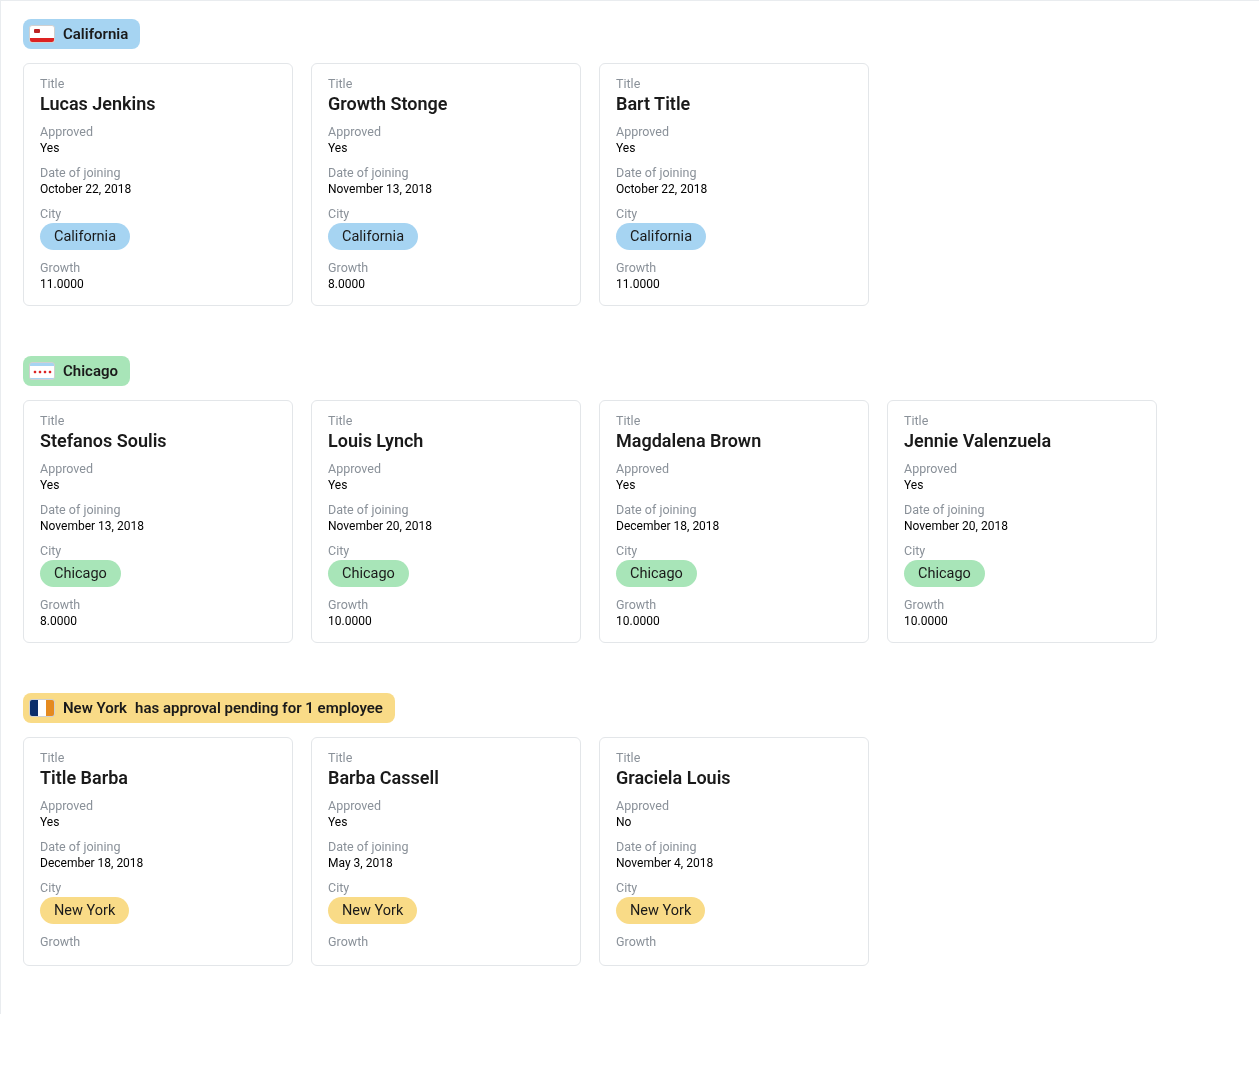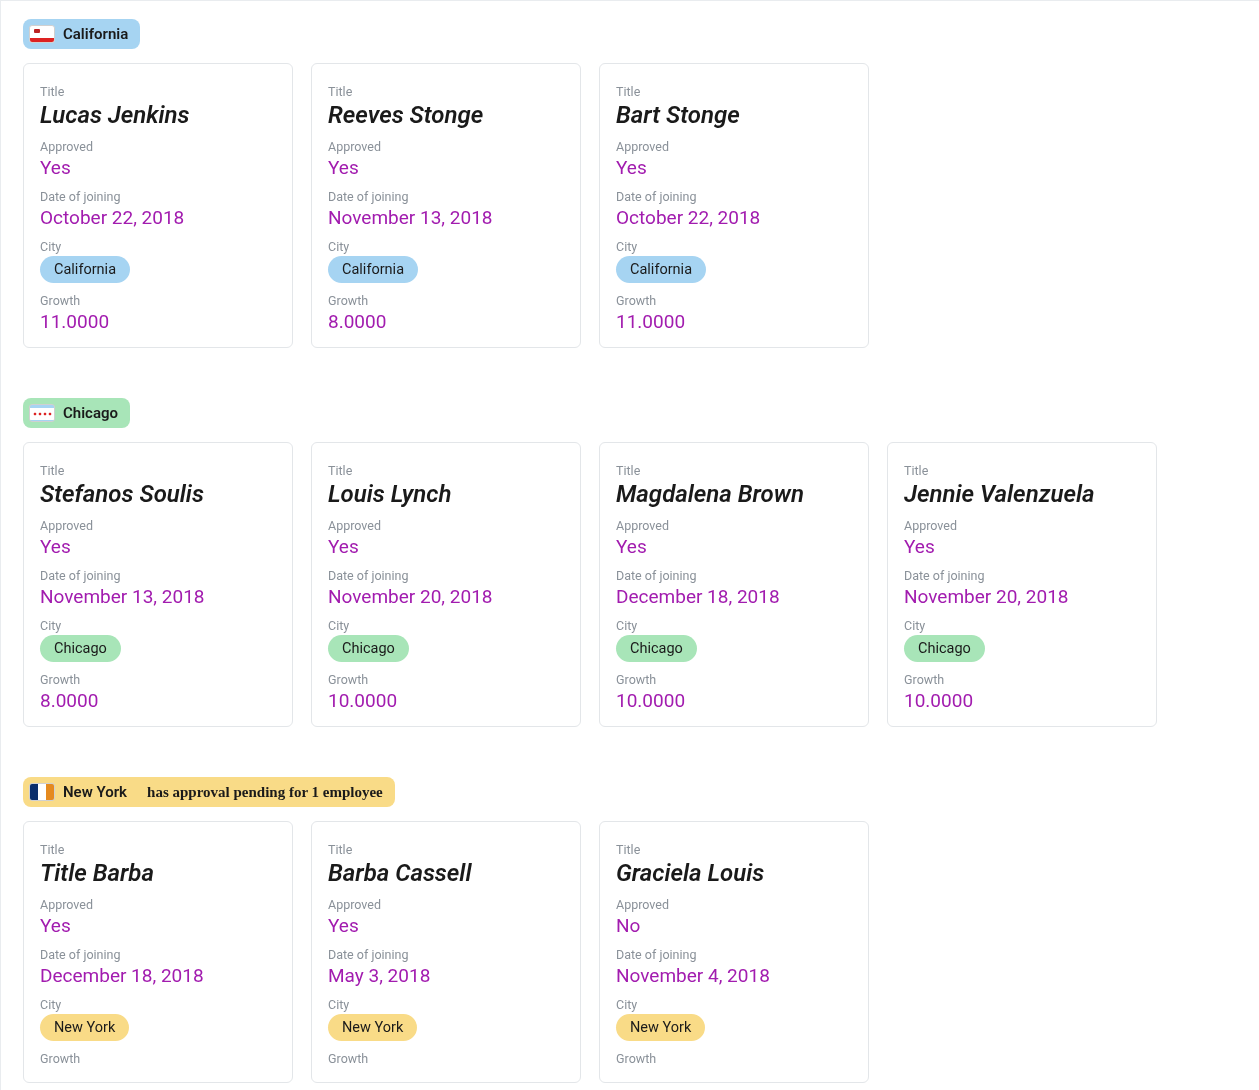--- a/index.html
+++ b/index.html
@@ -55,52 +55,50 @@
     background: radial-gradient(circle at 2px 2px,#d22 1.5px,transparent 1.6px),
                 radial-gradient(circle at 7px 2px,#d22 1.5px,transparent 1.6px),
                 radial-gradient(circle at 12px 2px,#d22 1.5px,transparent 1.6px),
                 radial-gradient(circle at 17px 2px,#d22 1.5px,transparent 1.6px);
   }
   .flag.ny {
     background: linear-gradient(90deg,#0b2e6b 0 33%, #fff 33% 66%, #e58a1f 66% 100%);
   }
   .group-header .suffix {
     font-weight: 600;
-    margin-left: 20px;
-    font-family: Liberation Serif, serif;
+    margin-left: 8px;
   }
   .cards {
     display: flex;
     flex-wrap: wrap;
     gap: 18px;
     padding: 0 12px;
   }
   .card {
     width: 270px;
     border: 1px solid #e3e6e9;
     border-radius: 6px;
-    padding: 20px 16px 14px 16px;
+    padding: 12px 16px 14px 16px;
     background: #fff;
   }
   .field { margin-bottom: 10px; }
   .field:last-child { margin-bottom: 0; }
   .label {
     font-size: 12.5px;
     color: #8a9199;
     margin-bottom: 2px;
   }
   .value {
-    font-size: 19px;
-    color: #a21caf;
+    font-size: 12px;
+    color: #000000;
   }
   .value.big {
-    font-size: 24px;
+    font-size: 18px;
     font-weight: 600;
     color: #1a1a1a;
-    font-style: italic;
   }
   .pill {
     display: inline-block;
     padding: 5px 14px;
     border-radius: 16px;
     font-size: 14.5px;
     color: #1a1a1a;
   }
   .pill.california { background: #a6d4f2; }
   .pill.chicago    { background: #a8e5b8; }
@@ -132,21 +130,21 @@
             <div><span class="pill california">California</span></div>
           </div>
           <div class="field">
             <div class="label">Growth</div>
             <div class="value">11.0000</div>
           </div>
         </div>
         <div class="card">
           <div class="field">
             <div class="label">Title</div>
-            <div class="value big">Reeves Stonge</div>
+            <div class="value big">Growth Stonge</div>
           </div>
           <div class="field">
             <div class="label">Approved</div>
             <div class="value">Yes</div>
           </div>
           <div class="field">
             <div class="label">Date of joining</div>
             <div class="value">November 13, 2018</div>
           </div>
           <div class="field">
@@ -154,21 +152,21 @@
             <div><span class="pill california">California</span></div>
           </div>
           <div class="field">
             <div class="label">Growth</div>
             <div class="value">8.0000</div>
           </div>
         </div>
         <div class="card">
           <div class="field">
             <div class="label">Title</div>
-            <div class="value big">Bart Stonge</div>
+            <div class="value big">Bart Title</div>
           </div>
           <div class="field">
             <div class="label">Approved</div>
             <div class="value">Yes</div>
           </div>
           <div class="field">
             <div class="label">Date of joining</div>
             <div class="value">October 22, 2018</div>
           </div>
           <div class="field">

